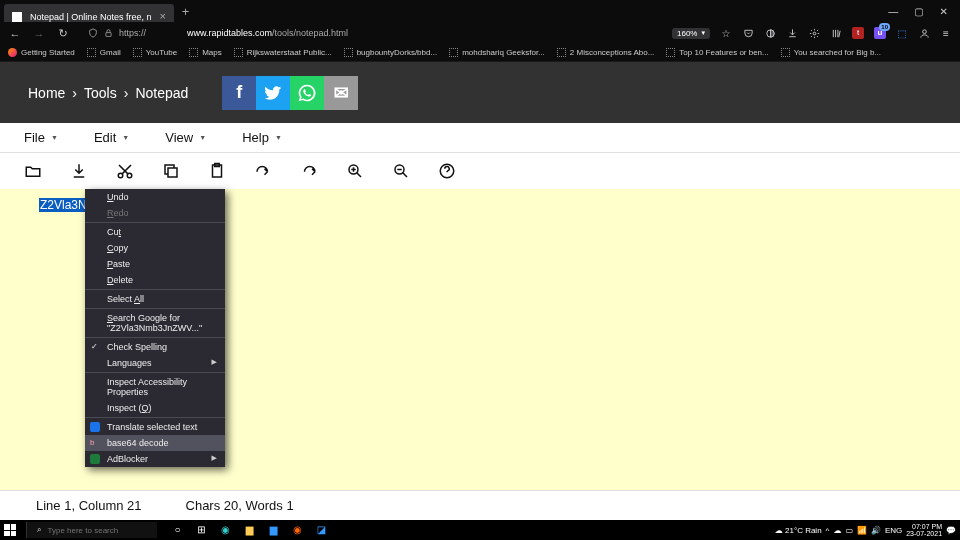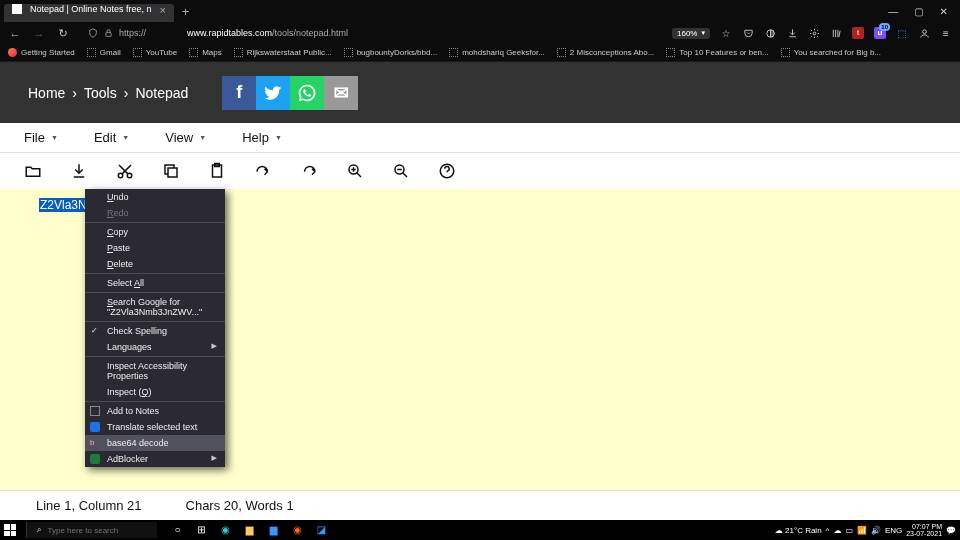--- a/index.html
+++ b/index.html
@@ -1,19 +1,19 @@
 <!DOCTYPE html>
 <html><head>
 <meta charset="utf-8">
 <style>
 * { margin: 0; padding: 0; box-sizing: border-box; font-family: "Segoe UI", Arial, sans-serif; }
 body { width: 960px; height: 540px; background: #0c0c0d; overflow: hidden; position: relative; }
 
 .titlebar { height: 22px; background: #0c0c0d; display: flex; align-items: center; padding: 0 4px; }
-.tab { background: #323234; height: 18px; padding: 0 8px; display: flex; align-items: flex-start; gap: 8px; border-radius: 3px 3px 0 0; margin-top: 4px; }
+.tab { background: #323234; height: 18px; padding: 0 8px; display: flex; align-items: flex-end; gap: 8px; border-radius: 3px 3px 0 0; margin-top: 4px; }
 .favicon { width: 10px; height: 10px; background: #fff; }
 .tab-title { color: #fff; font-size: 9px; }
 .tab-close { color: #aaa; font-size: 11px; }
 .newtab { color: #aaa; font-size: 13px; margin-left: 8px; }
 .win-controls { margin-left: auto; display: flex; gap: 16px; color: #ccc; font-size: 10px; padding-right: 8px; }
 
 .urlbar { height: 22px; background: #0c0c0d; display: flex; align-items: center; padding: 0 8px; gap: 10px; }
 .nav-btn { color: #ccc; font-size: 11px; width: 14px; text-align: center; }
 .nav-btn.disabled { color: #666; }
 .url-input { flex: 0 0 auto; display: flex; align-items: center; gap: 6px; margin-left: 8px; }
@@ -310,35 +310,35 @@
 </div>
 
 <div class="editor">
   <span class="selected-text">Z2Vla3Nmb3JnZWVrcw==</span>
 </div>
 
 <div class="context-menu">
   <div class="ctx-item"><span class="ul">U</span>ndo</div>
   <div class="ctx-item disabled"><span class="ul">R</span>edo</div>
   <div class="ctx-sep"></div>
+  <div class="ctx-item">Cu<span class="ul">t</span></div>
   <div class="ctx-item"><span class="ul">C</span>opy</div>
   <div class="ctx-item"><span class="ul">P</span>aste</div>
   <div class="ctx-item"><span class="ul">D</span>elete</div>
   <div class="ctx-sep"></div>
   <div class="ctx-item">Select <span class="ul">A</span>ll</div>
   <div class="ctx-sep"></div>
   <div class="ctx-item"><span class="ul">S</span>earch Google for "Z2Vla3Nmb3JnZWV..."</div>
   <div class="ctx-sep"></div>
   <div class="ctx-item"><span class="ctx-check">✓</span><span>Check Spelling</span></div>
   <div class="ctx-item"><span>Languages</span><span class="ctx-arrow">▶</span></div>
   <div class="ctx-sep"></div>
   <div class="ctx-item"><span>Inspect Accessibility Properties</span></div>
   <div class="ctx-item">Inspect (<span class="ul">Q</span>)</div>
   <div class="ctx-sep"></div>
-  <div class="ctx-item"><span class="ctx-icon note"></span><span>Add to Notes</span></div>
   <div class="ctx-item"><span class="ctx-icon blue"></span><span>Translate selected text</span></div>
   <div class="ctx-item highlighted"><span class="ctx-icon pink">b</span><span>base64 decode</span></div>
   <div class="ctx-item"><span class="ctx-icon green"></span><span>AdBlocker</span><span class="ctx-arrow">▶</span></div>
 </div>
 
 <div class="statusbar">
   <span>Line 1, Column 21</span>
   <span>Chars 20, Words 1</span>
 </div>
 

